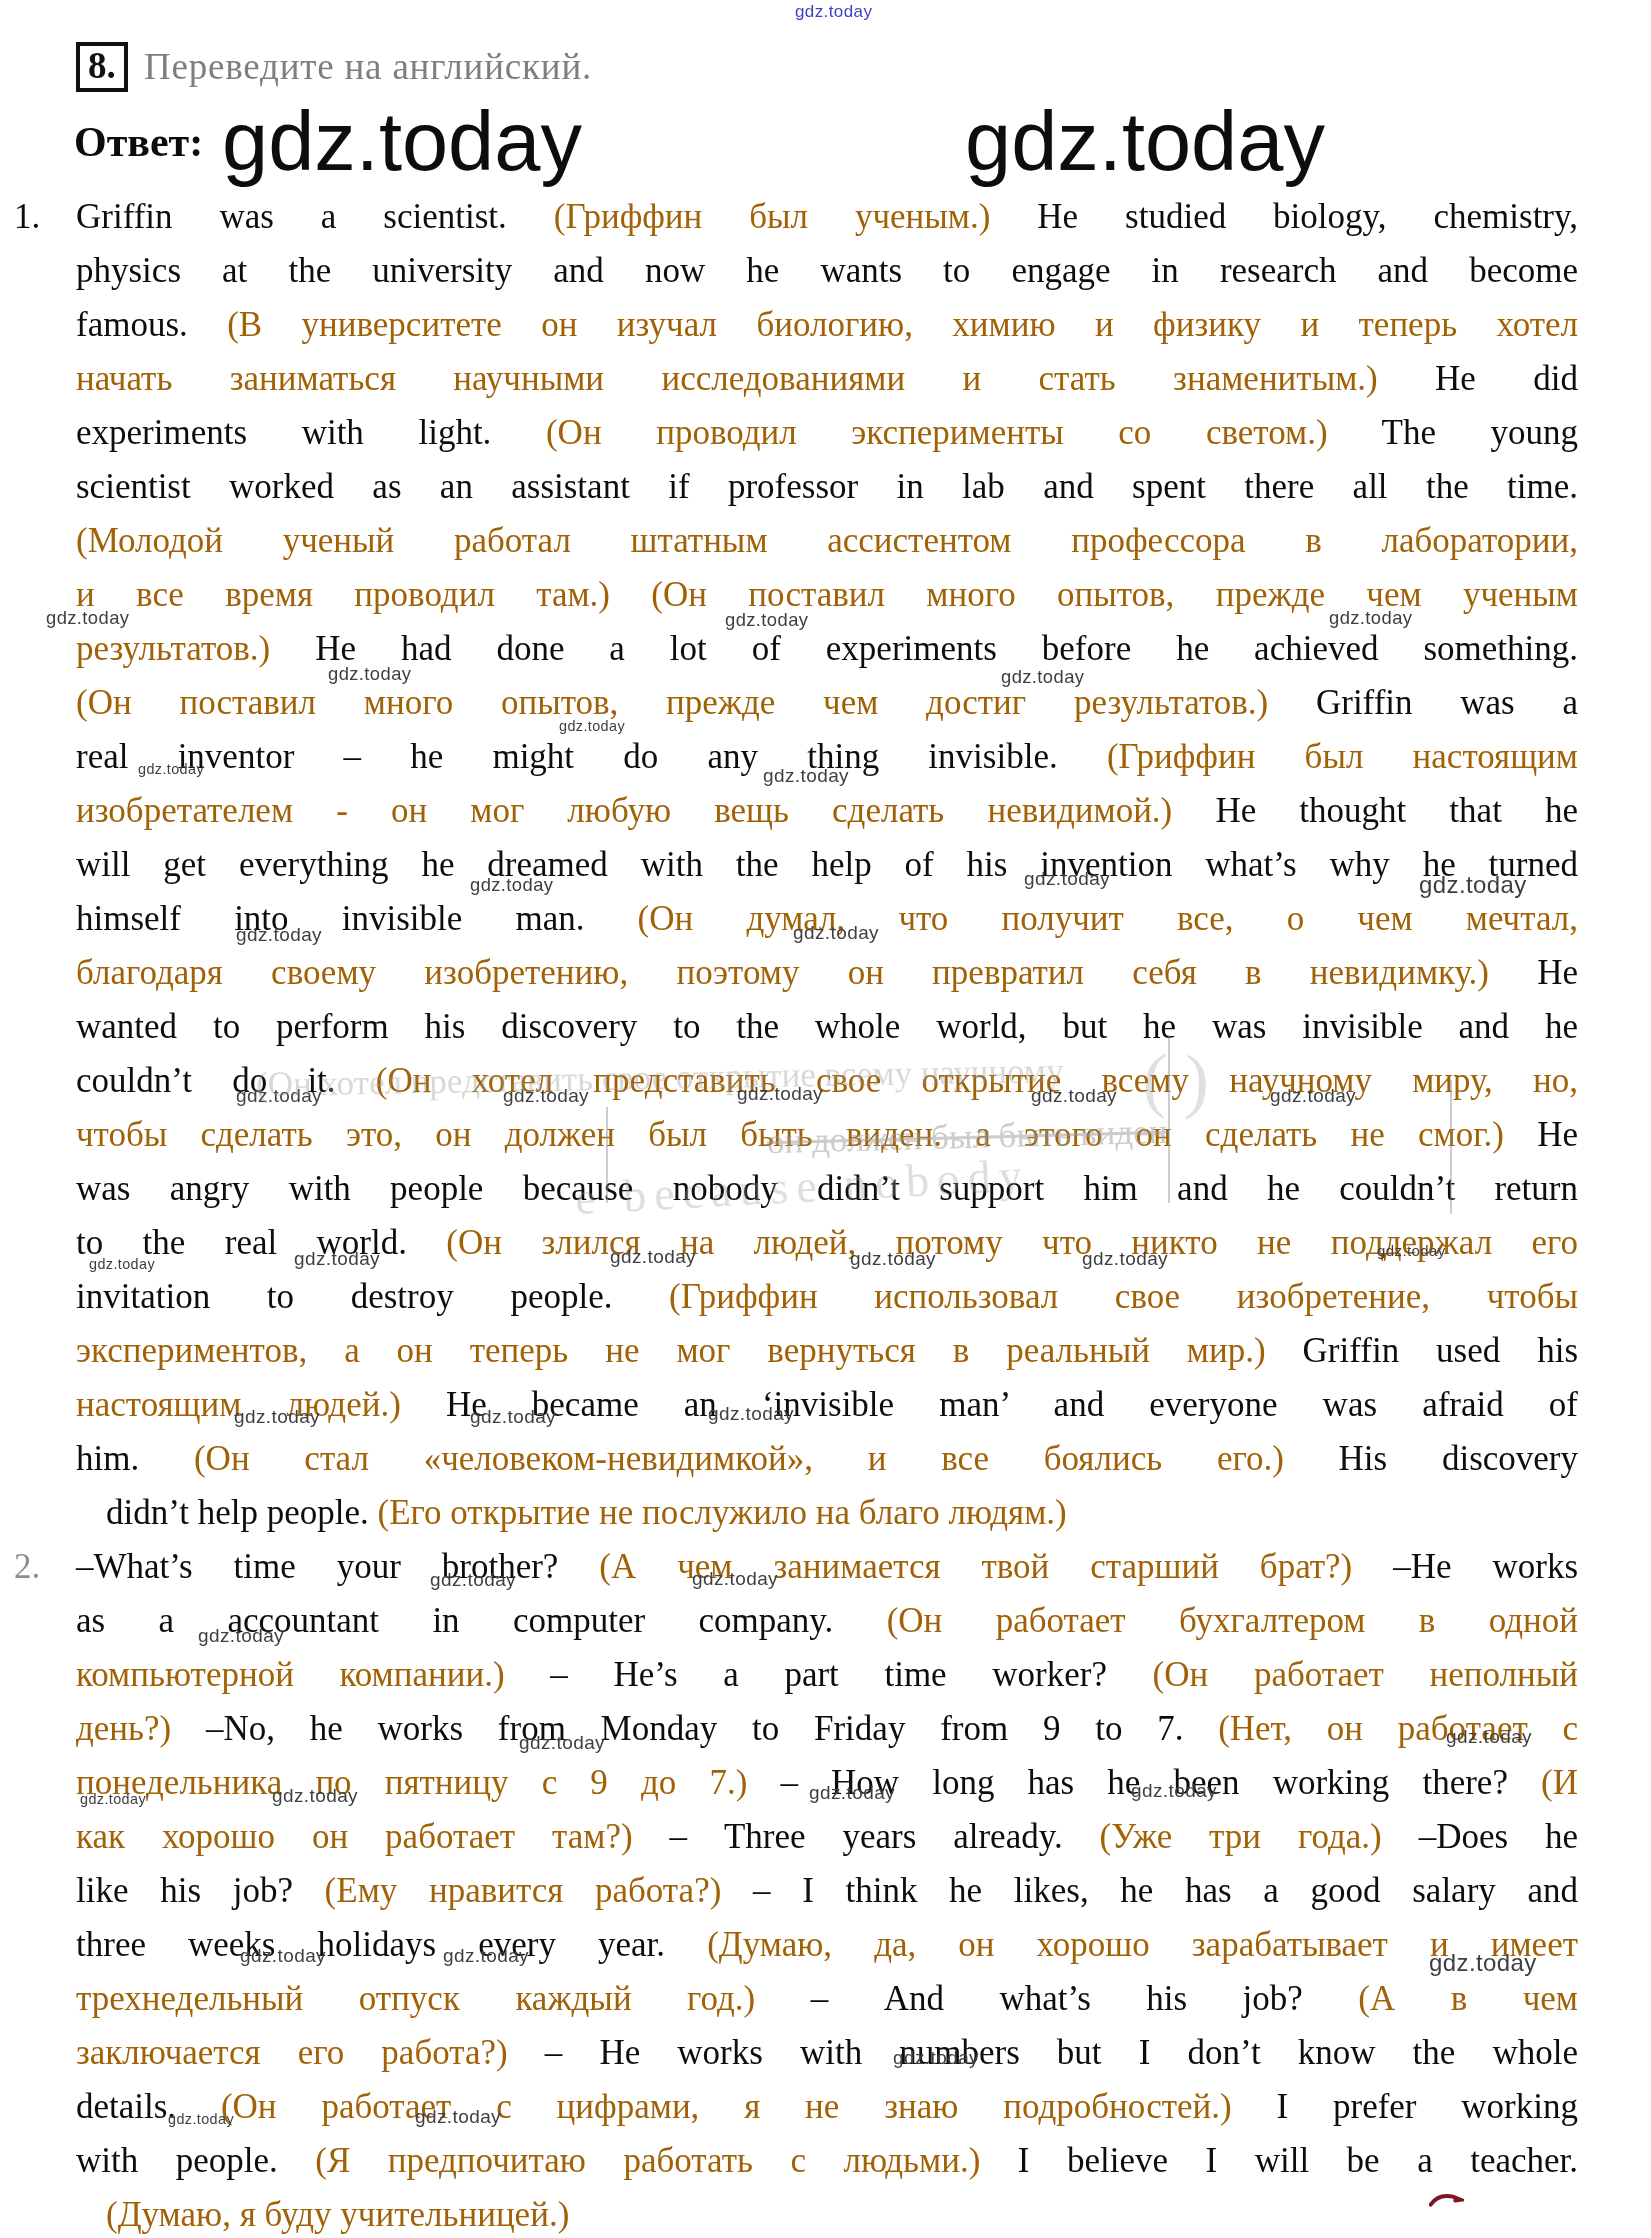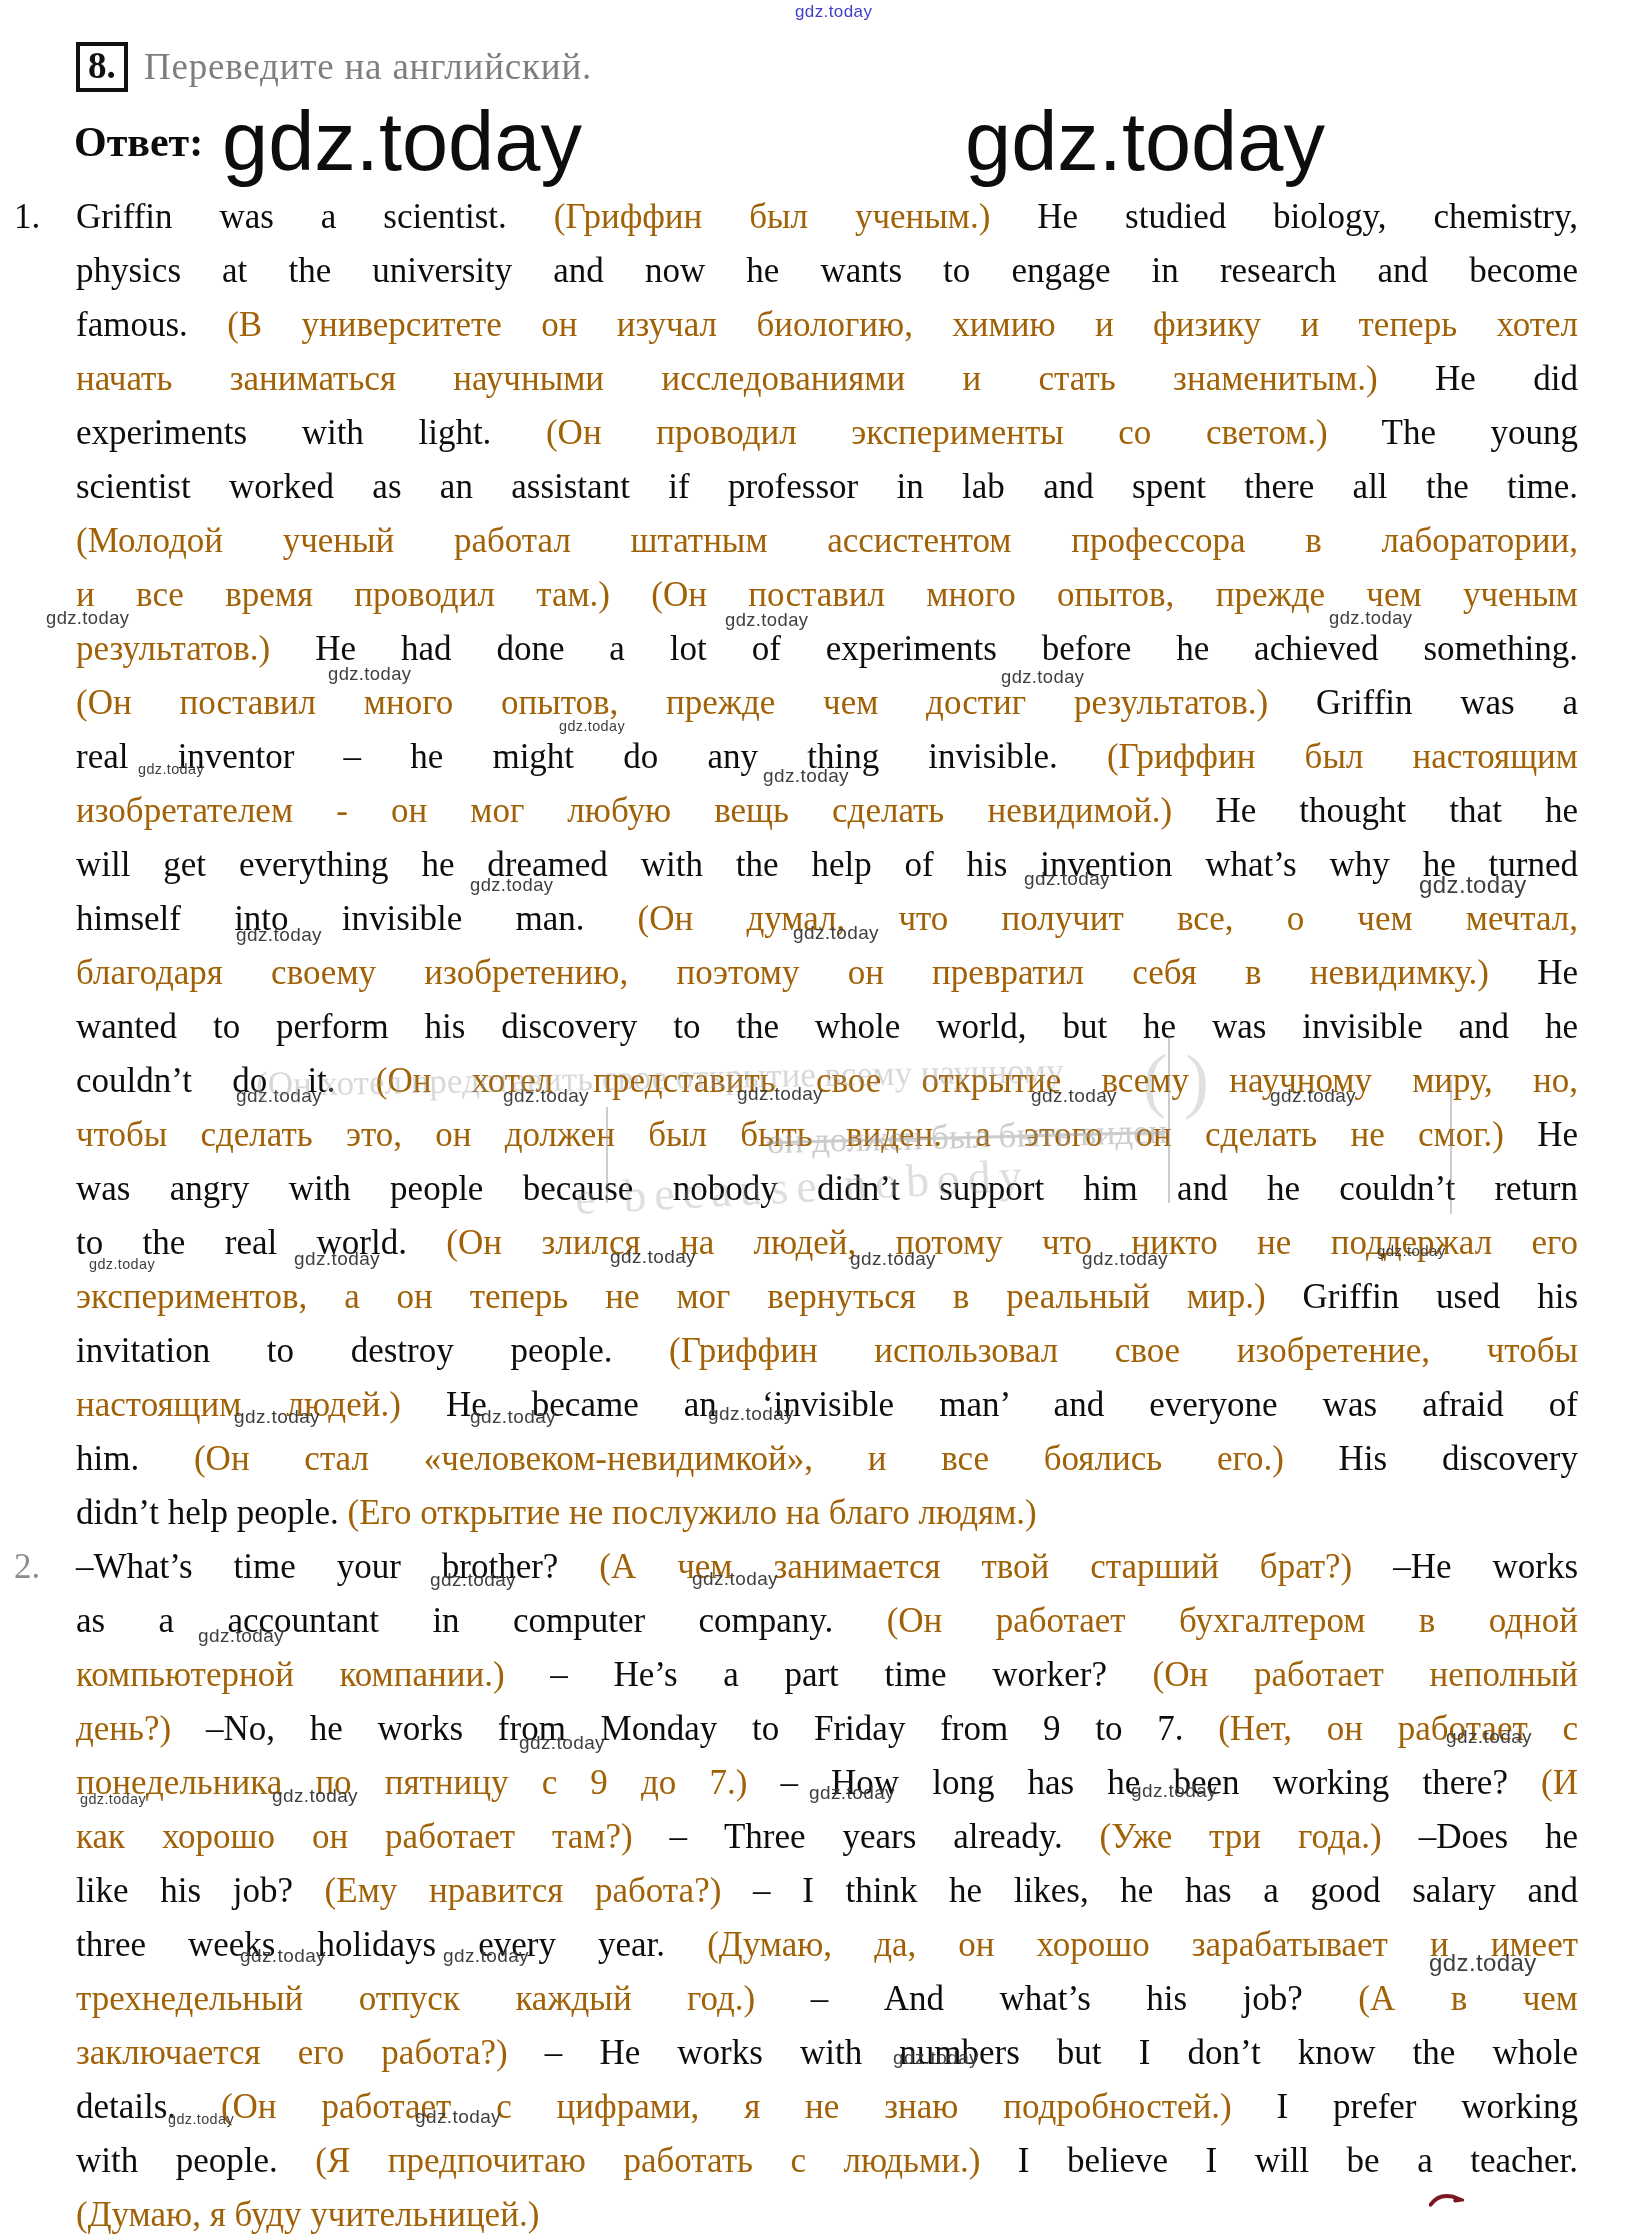--- a/index.html
+++ b/index.html
@@ -12,21 +12,21 @@
               letter-spacing:0.8px;}
   #answer-label{position:absolute;left:74px;top:118px;font-size:42px;font-weight:bold;color:#0c0c0c;}
   .big-wm{position:absolute;top:94px;font-family:"Liberation Sans",sans-serif;font-size:83px;
           color:#0d0d0d;letter-spacing:0px;font-weight:400;}
   #big-wm-1{left:222px;}
   #big-wm-2{left:965px;}
   
   #textflow{position:absolute;left:76px;top:190px;width:1502px;}
   .line{height:54px;line-height:54px;font-size:35px;white-space:nowrap;
         text-align:justify;text-align-last:justify;position:relative;}
-  .line.last{text-align-last:left;}
+  .line.last{text-align-last:left;margin-left:30px;}
   .seg-b{color:#0d0d0d;}
   .seg-g{color:#a16207;}
   .hang-num{position:absolute;left:-62px;top:0;}
   .hang-num.black{color:#0d0d0d;}
   .hang-num.gray{color:#8d8d8d;}
   
   .wm{position:absolute;font-family:"Liberation Sans",sans-serif;color:#3f3f3f;white-space:nowrap;
       letter-spacing:0.4px;}
   .wm.blue{color:#4340c8;}
   
@@ -58,22 +58,22 @@
       <div class="line"><span class="seg-b">real inventor – he might do any thing invisible. </span><span class="seg-g">(Гриффин был настоящим</span></div>
       <div class="line"><span class="seg-g">изобретателем - он мог любую вещь сделать невидимой.) </span><span class="seg-b">He thought that he</span></div>
       <div class="line"><span class="seg-b">will get everything he dreamed with the help of his invention what’s why he turned</span></div>
       <div class="line"><span class="seg-b">himself into invisible man. </span><span class="seg-g">(Он думал, что получит все, о чем мечтал,</span></div>
       <div class="line"><span class="seg-g">благодаря своему изобретению, поэтому он превратил себя в невидимку.) </span><span class="seg-b">He</span></div>
       <div class="line"><span class="seg-b">wanted to perform his discovery to the whole world, but he was invisible and he</span></div>
       <div class="line"><span class="seg-b">couldn’t do it. </span><span class="seg-g">(Он хотел представить свое открытие всему научному миру, но,</span></div>
       <div class="line"><span class="seg-g">чтобы сделать это, он должен был быть виден. а этого он сделать не смог.) </span><span class="seg-b">He</span></div>
       <div class="line"><span class="seg-b">was angry with people because nobody didn’t support him and he couldn’t return</span></div>
       <div class="line"><span class="seg-b">to the real world. </span><span class="seg-g">(Он злился на людей, потому что никто не поддержал его</span></div>
+      <div class="line"><span class="seg-b">invitation to destroy people. </span><span class="seg-g">(Гриффин использовал свое изобретение, чтобы</span></div>
       <div class="line"><span class="seg-g">экспериментов, а он теперь не мог вернуться в реальный мир.) </span><span class="seg-b">Griffin used his</span></div>
-      <div class="line"><span class="seg-b">invitation to destroy people. </span><span class="seg-g">(Гриффин использовал свое изобретение, чтобы</span></div>
       <div class="line"><span class="seg-g">настоящим людей.) </span><span class="seg-b">He became an ‘invisible man’ and everyone was afraid of</span></div>
       <div class="line"><span class="seg-b">him. </span><span class="seg-g">(Он стал «человеком-невидимкой», и все боялись его.) </span><span class="seg-b">His discovery</span></div>
       <div class="line last"><span class="seg-b">didn’t help people. </span><span class="seg-g">(Его открытие не послужило на благо людям.)</span></div>
       <div class="line"><span class="hang-num gray">2.</span><span class="seg-b">–What’s time your brother? </span><span class="seg-g">(А чем занимается твой старший брат?) </span><span class="seg-b">–He works</span></div>
       <div class="line"><span class="seg-b">as a accountant in computer company. </span><span class="seg-g">(Он работает бухгалтером в одной</span></div>
       <div class="line"><span class="seg-g">компьютерной компании.) </span><span class="seg-b">– He’s a part time worker? </span><span class="seg-g">(Он работает неполный</span></div>
       <div class="line"><span class="seg-g">день?) </span><span class="seg-b">–No, he works from Monday to Friday from 9 to 7. </span><span class="seg-g">(Нет, он работает с</span></div>
       <div class="line"><span class="seg-g">понедельника по пятницу с 9 до 7.) </span><span class="seg-b">– How long has he been working there? </span><span class="seg-g">(И</span></div>
       <div class="line"><span class="seg-g">как хорошо он работает там?) </span><span class="seg-b">– Three years already. </span><span class="seg-g">(Уже три года.) </span><span class="seg-b">–Does he</span></div>
       <div class="line"><span class="seg-b">like his job? </span><span class="seg-g">(Ему нравится работа?) </span><span class="seg-b">– I think he likes, he has a good salary and</span></div>

